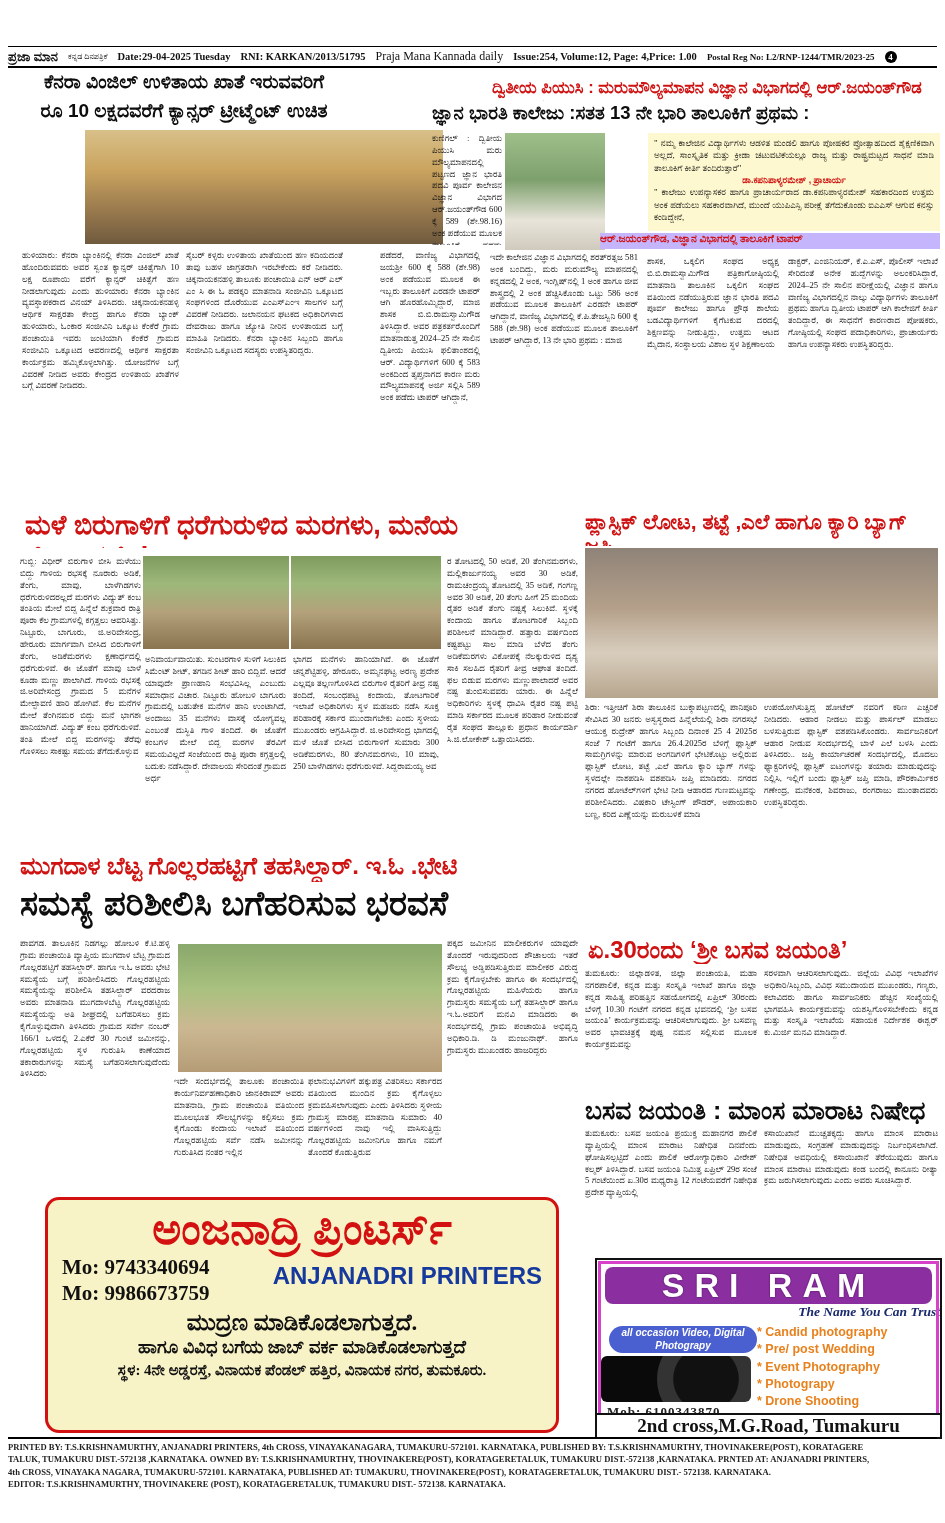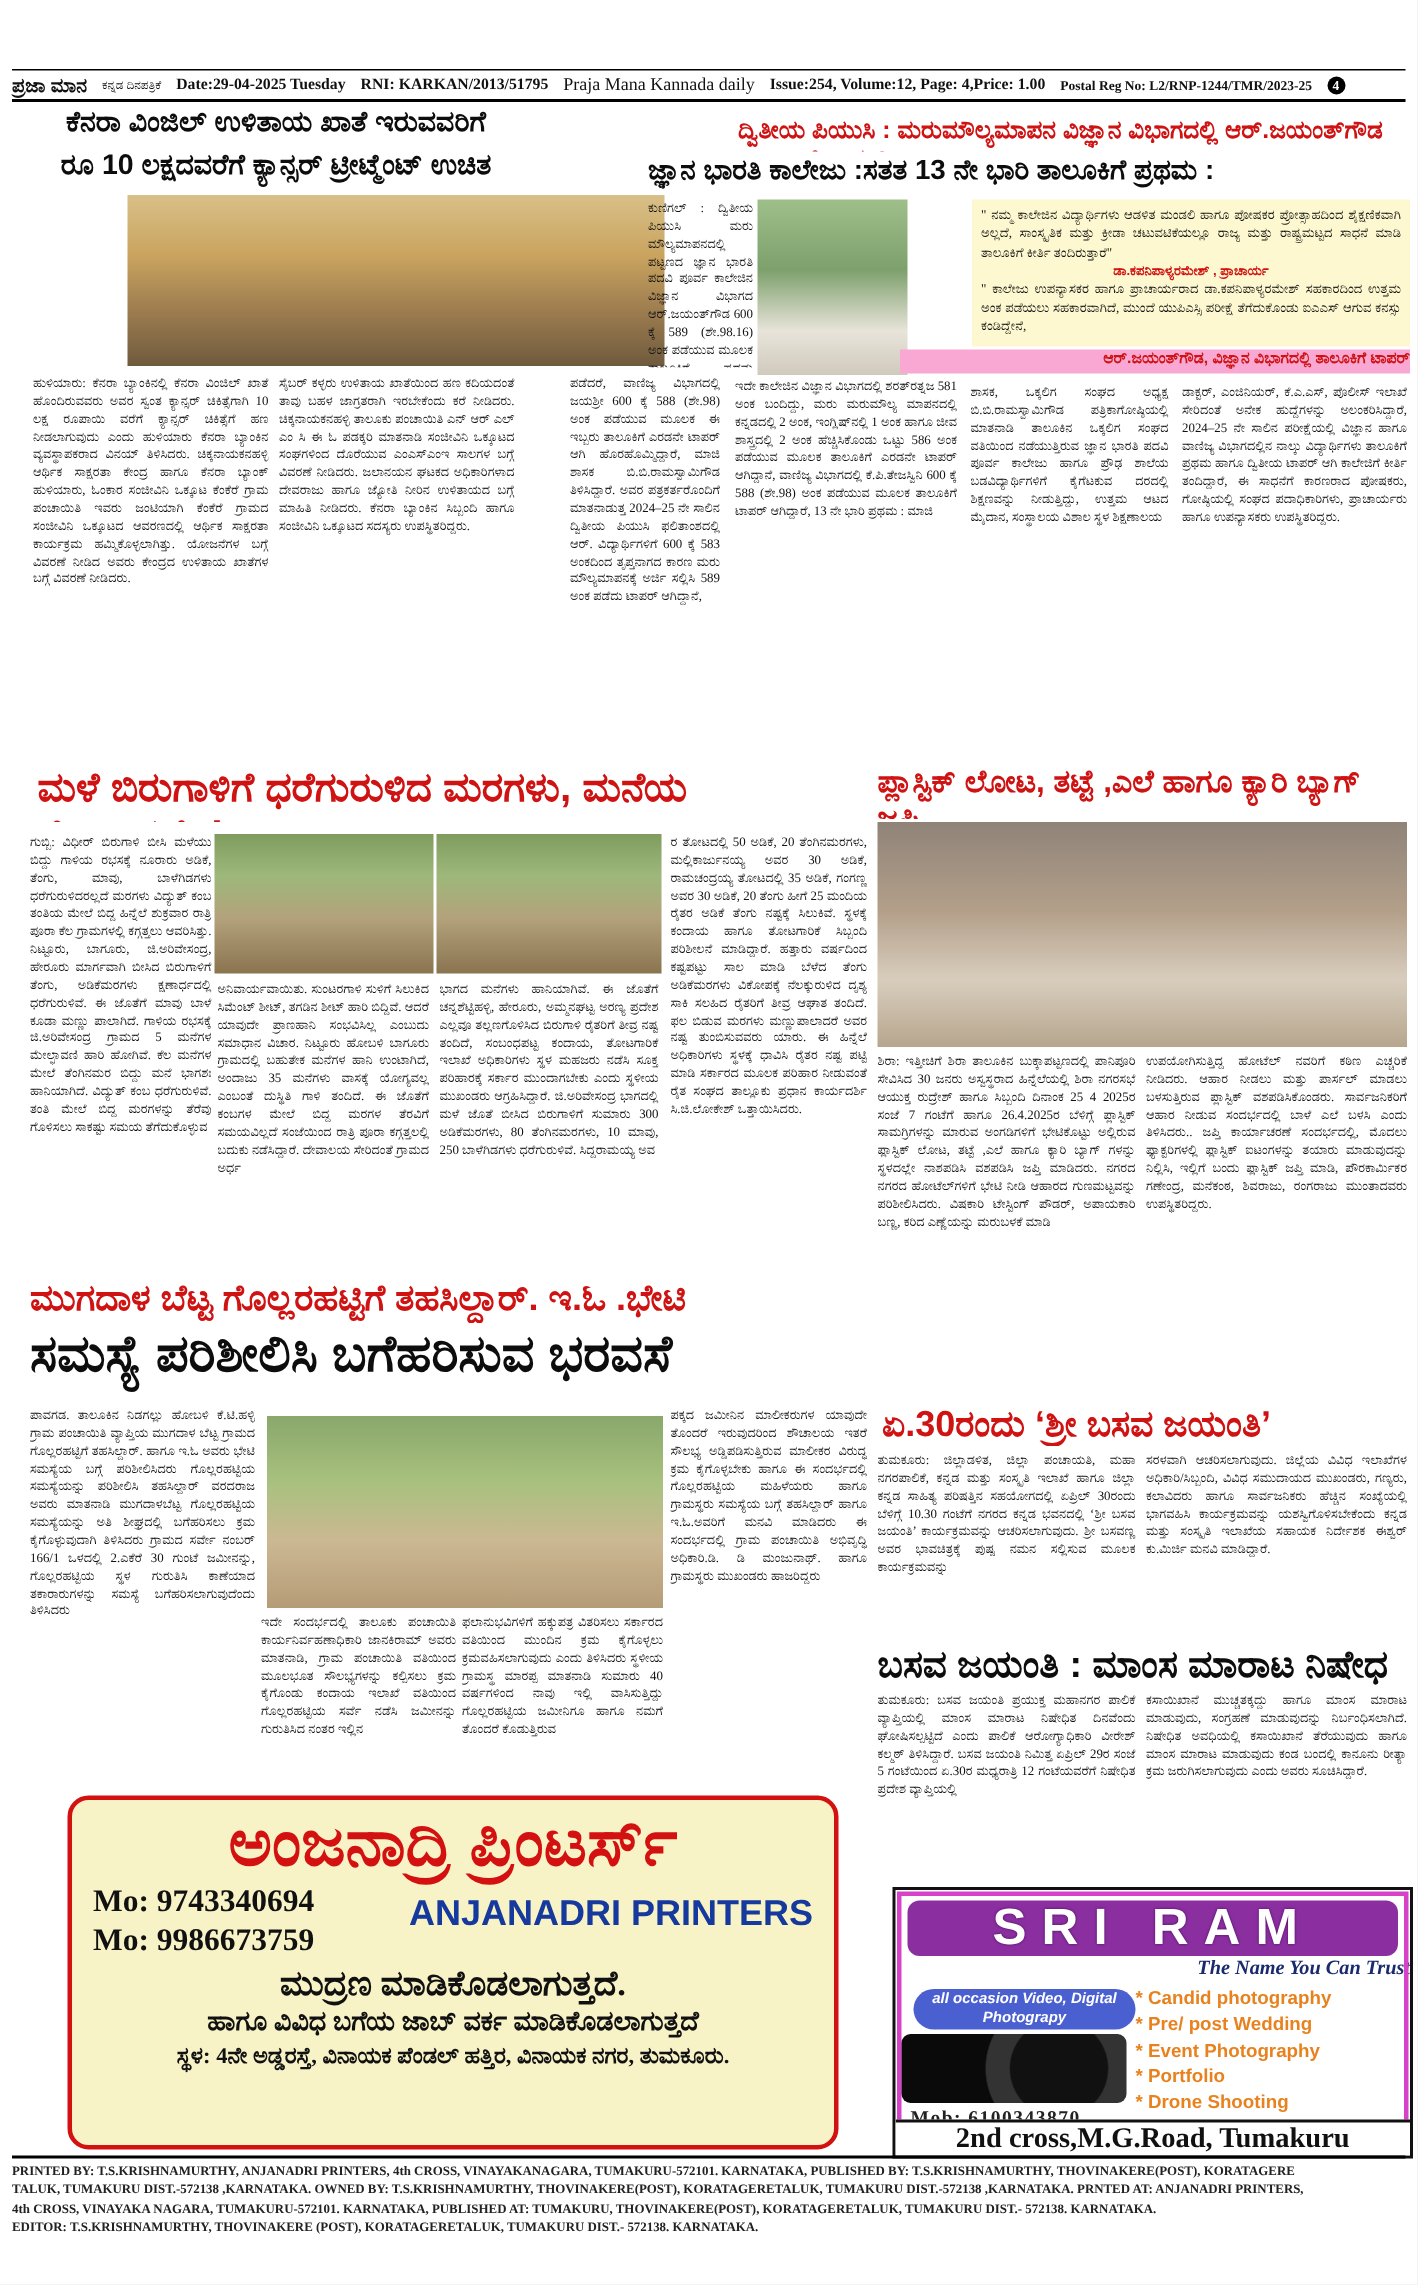--- a/index.html
+++ b/index.html
@@ -24,22 +24,22 @@
   
   .ph-indoor{background:linear-gradient(180deg,#d8c089 0%,#caa45f 35%,#9a7a4e 70%,#6f5a3e 100%);}
   .ph-portrait{background:linear-gradient(180deg,#9fbf8a 0%,#7da06c 40%,#e8e4da 75%,#cfcabc 100%);}
   .ph-storm{background:linear-gradient(180deg,#7f9c5e 0%,#9db87a 30%,#b3a27b 60%,#8a7450 100%);}
   .ph-street{background:linear-gradient(180deg,#8f8378 0%,#b4a08a 40%,#d8cdbd 70%,#b7a68e 100%);}
   .ph-village{background:linear-gradient(180deg,#89a86b 0%,#a9c17f 35%,#cbb892 65%,#b59c77 100%);}
   
   .quotebox{position:absolute;background:#fdf8cf;padding:4px 6px;font-size:8.8px;line-height:1.4;
     text-align:justify;overflow:hidden;}
   .quote-attr{color:#cf1212;font-weight:bold;text-align:center;font-family:"Liberation Sans",sans-serif;}
-  .highlight-strip{position:absolute;background:#f9a8d4;color:#cf1212;font-weight:bold;
-    font-family:Liberation Sans, sans-serif;font-size:10.5px;text-align:right;overflow:hidden;}
+  .highlight-strip{position:absolute;background:#c4b5fd;color:#cf1212;font-weight:bold;
+    font-family:Liberation Serif, serif;font-size:10.5px;text-align:left;overflow:hidden;}
   
   .ad-anj{position:absolute;left:45px;top:1197px;width:508px;height:230px;background:#f8f3c6;
     border:3px solid #d41111;border-radius:14px;text-align:center;overflow:hidden;}
   .ad-anj-title{color:#d41111;font-family:"Liberation Sans",sans-serif;font-weight:bold;font-size:44px;
     line-height:1.05;margin-top:6px;}
   .ad-anj-row{display:flex;justify-content:space-between;align-items:flex-start;padding:0 14px;margin-top:2px;}
   .ad-anj-phones{font-weight:bold;font-size:21px;text-align:left;line-height:1.25;font-family:"Liberation Serif",serif;}
   .ad-anj-en{color:#15399c;font-family:"Liberation Sans",sans-serif;font-weight:bold;font-size:24px;margin-top:8px;}
   .ad-anj-red{color:#d41111;font-weight:bold;font-size:13.5px;text-decoration:underline;line-height:1.5;}
   .ad-anj-k1{font-weight:bold;font-size:23px;margin-top:3px;}
@@ -152,21 +152,21 @@
 
   <div class="ad-sri">
     <div class="sri-banner">SRI RAM</div>
     <div class="sri-tagline">The Name You Can Trust</div>
     <div class="sri-pill">all occasion Video, Digital Photograpy</div>
     <div class="sri-camera"></div>
     <div class="sri-services">
       <div>* Candid photography</div>
       <div>* Pre/ post Wedding</div>
       <div>* Event Photography</div>
-      <div>* Portfolio</div>
+      <div>* Photograpy</div>
       <div>* Drone Shooting</div>
       <div>* Event Management</div>
     </div>
     <div class="sri-mob">Mob: 6100343870</div>
     <div class="sri-mail">E-Mail-thosikrishna@gmail.com</div>
     <div class="sri-name">THOSI.KRISHNAMURTHY</div>
     <div class="sri-bottom">2nd cross,M.G.Road, Tumakuru</div>
   </div>
 
   <div class="footer">

